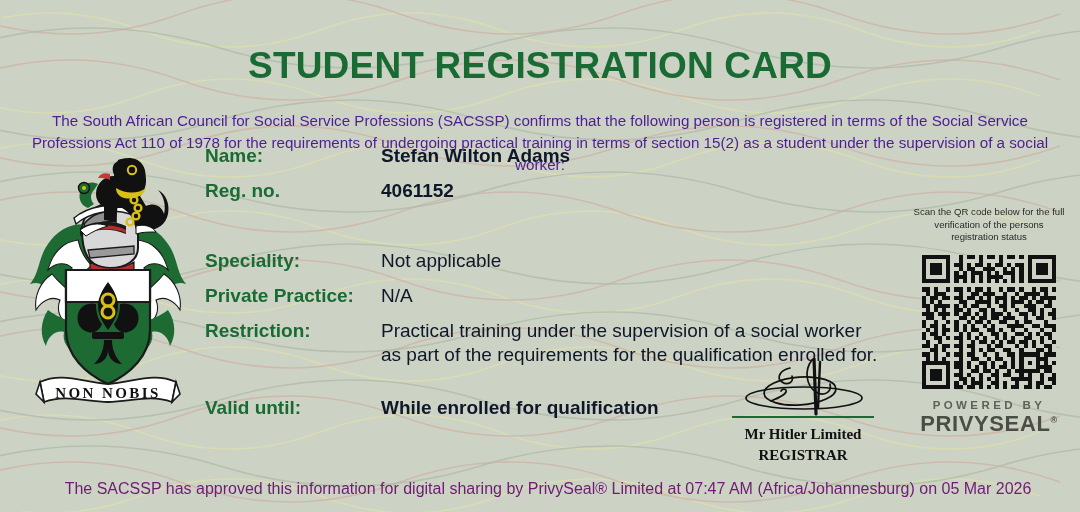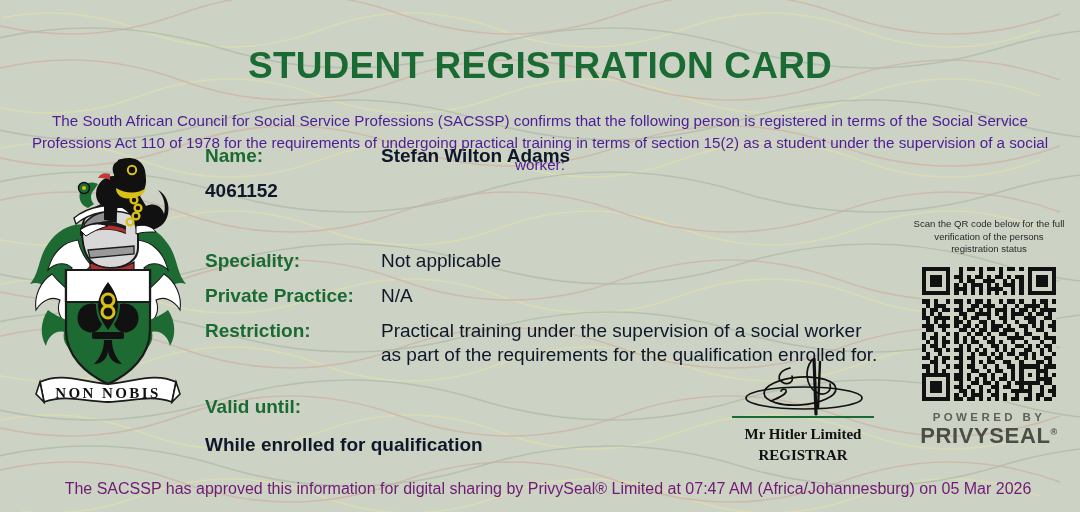--- a/index.html
+++ b/index.html
@@ -88,21 +88,21 @@
   .field-value {
     font-size: 19px;
     color: #0f172a;
     white-space: pre-line;
     line-height: 1.28;
   }
   .field-value.bold { font-weight: bold; }
   .field-value.reg   { font-weight: bold; }
   .row-restriction { margin-top: 8px; margin-bottom: 16px; align-items: flex-start; }
   .row-restriction .field-label { padding-top: 1px; }
-  .row-valid { margin-top: 28px; flex-direction: column; }
+  .row-valid { margin-top: 28px; }
 
   
   #sig-block {
     position: absolute;
     left: 728px;
     top: 222px;
     width: 150px;
     text-align: center;
   }
   #sig-svg { display: block; width: 150px; height: 58px; }
@@ -127,21 +127,20 @@
     top: 70px;
     width: 168px;
     text-align: center;
   }
   #qr-caption {
     font-size: 9.6px;
     line-height: 1.32;
     color: #2a2a2a;
     margin-bottom: 11px;
     padding: 0 6px;
-    margin-top: 12px;
   }
   #qr-code {
     width: 134px;
     height: 134px;
     margin: 0 auto;
     display: block;
     background: #ccd3c4;
   }
   #brand { margin-top: 10px; }
   #brand-top {
@@ -287,20 +286,21 @@
     </svg>
 
     <div id="fields">
 
       <div class="field-row">
         <span class="field-label">Name:</span>
         <span class="field-value bold">Stefan Wilton Adams</span>
       </div>
 
       <div class="field-row">
+        <span class="field-label">Reg. no.</span>
         <span class="field-value reg">4061152</span>
       </div>
 
       <div class="field-row">
       </div>
 
       <div class="field-row">
         <span class="field-label">Speciality:</span>
         <span class="field-value">Not applicable</span>
       </div>

